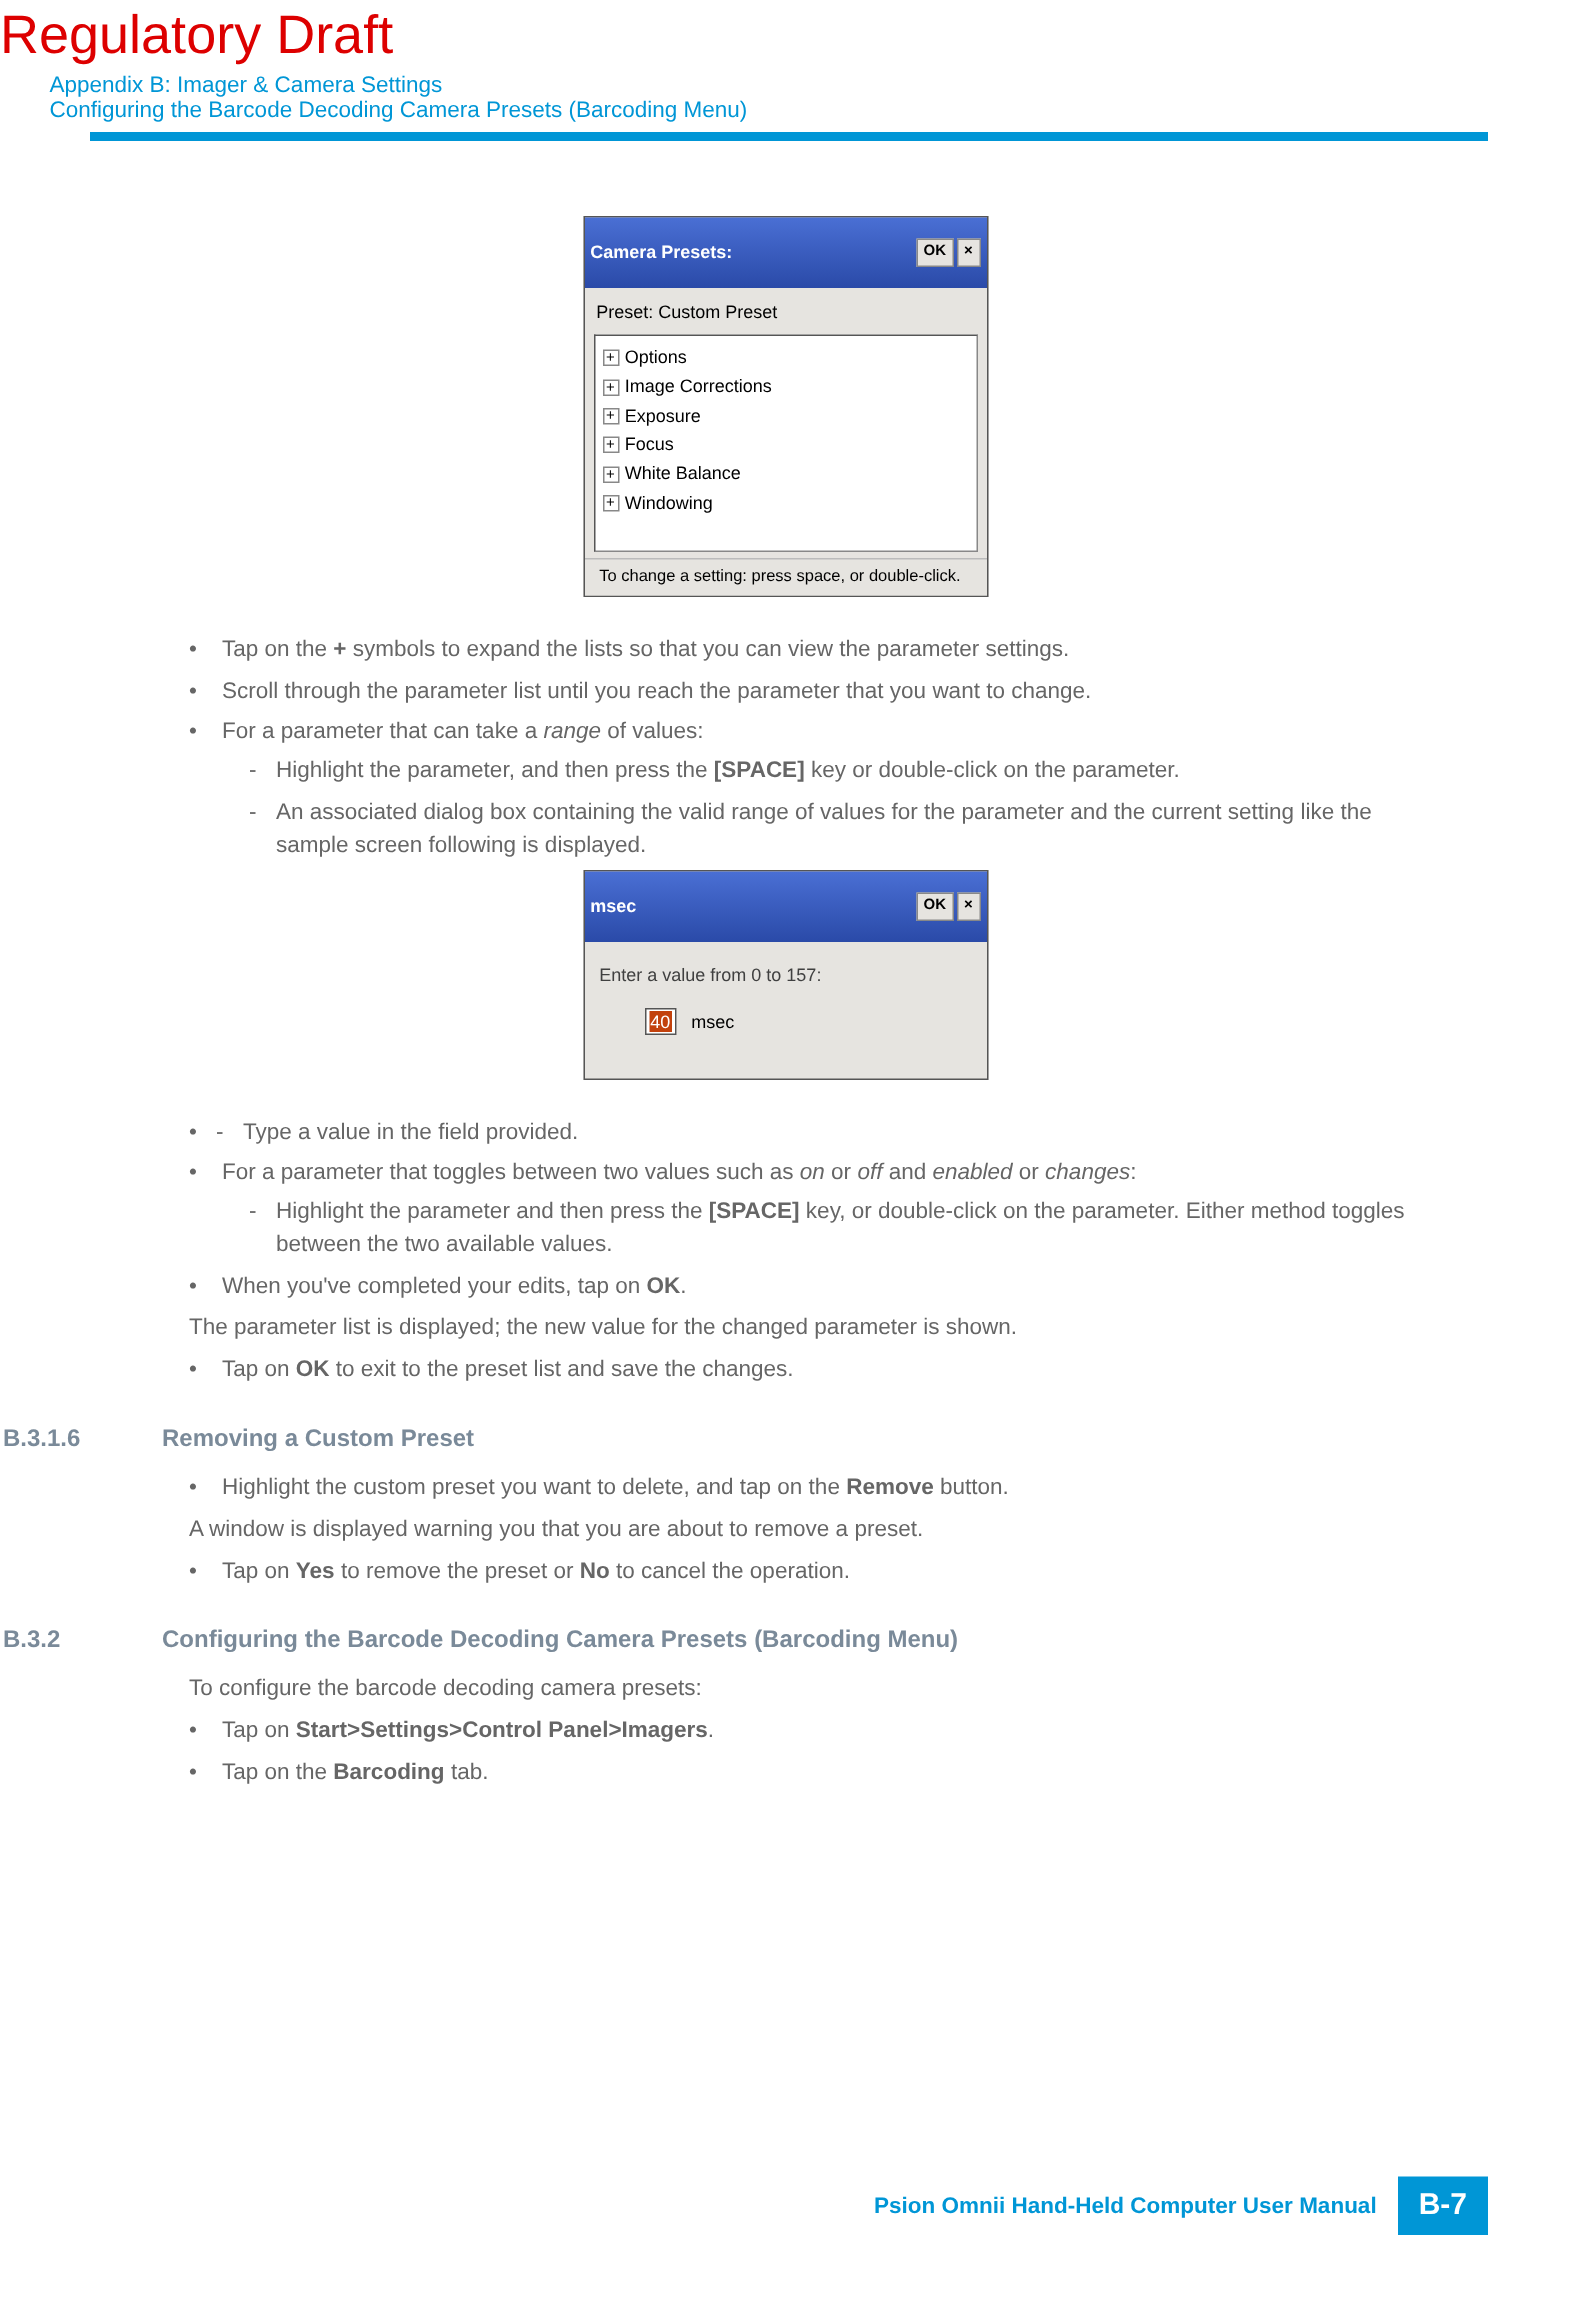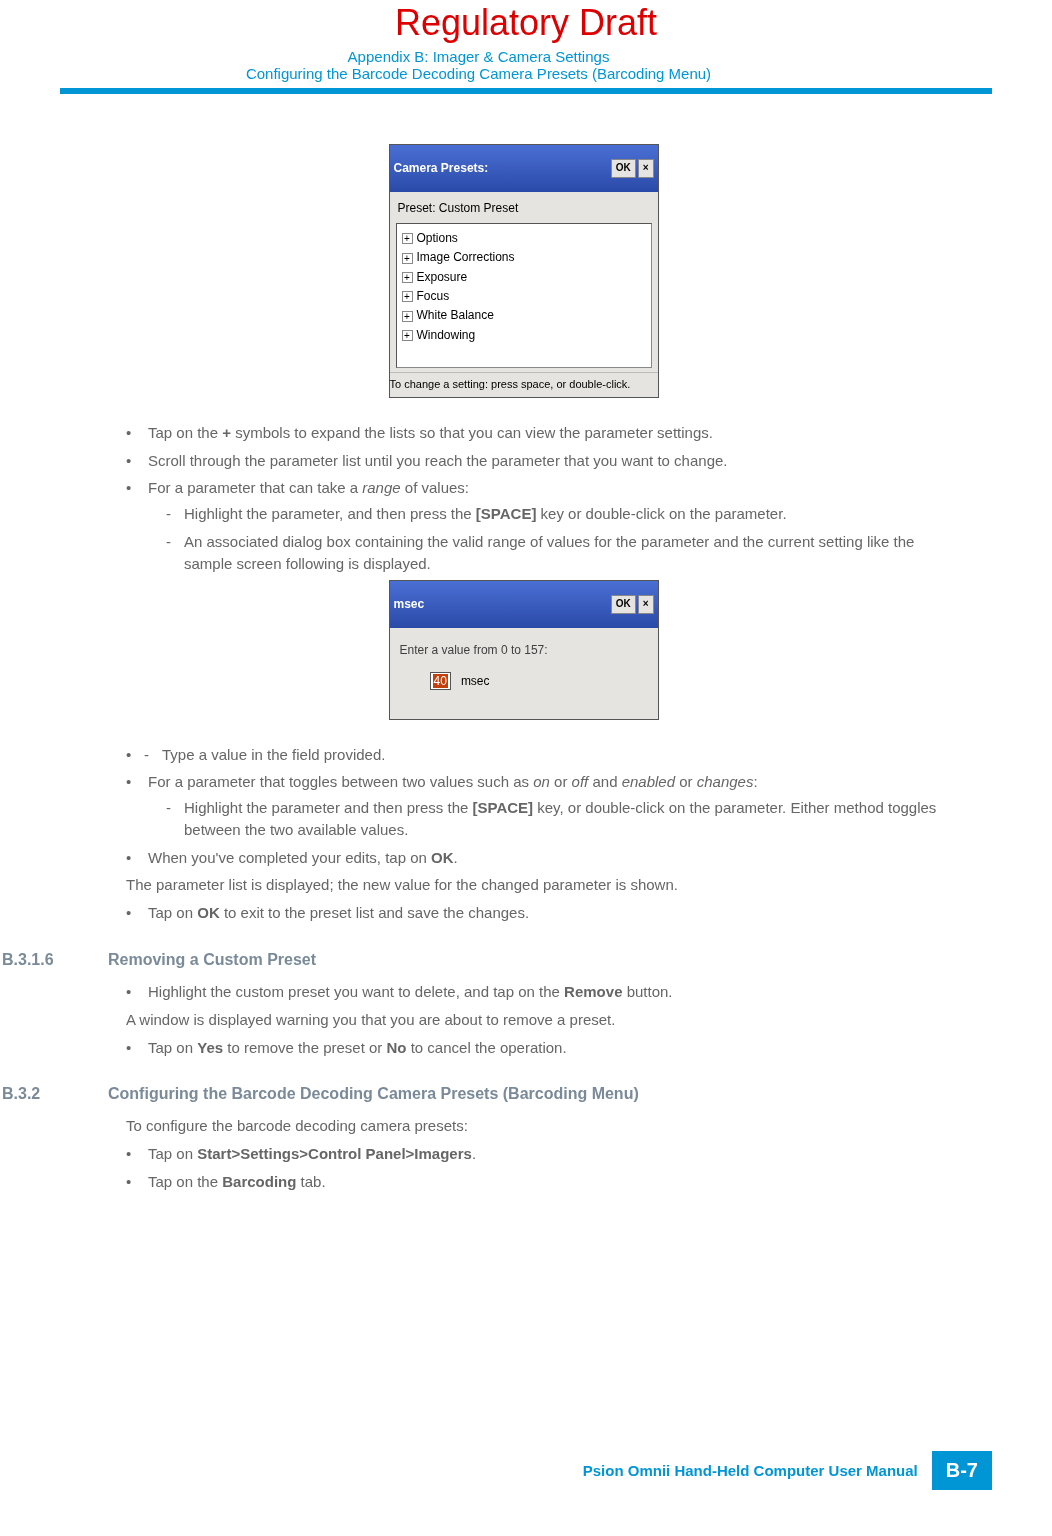--- a/index.html
+++ b/index.html
@@ -5,30 +5,30 @@
   * { box-sizing: border-box; margin: 0; padding: 0; }
   body {
     width: 1052px;
     height: 1536px;
     background: #fff;
     font-family: Arial, Helvetica, sans-serif;
     position: relative;
     color: #666;
   }
   .draft-banner {
-    text-align: center;
     font-size: 36px;
     color: #d00;
     font-weight: 400;
     padding-top: 2px;
   }
   .header-block {
-    text-align: center;
+    text-align: left;
     padding-right: 95px;
     margin-top: 4px;
+    margin-left: 33px;
   }
   .header-line1, .header-line2 {
     color: #0096d6;
     font-size: 15px;
   }
   .blue-rule {
     height: 6px;
     background: #0096d6;
     margin: 6px 60px 0 60px;
   }
@@ -85,21 +85,21 @@
     border: 1px solid #888;
     line-height: 9px;
     text-align: center;
     font-size: 10px;
     margin-right: 4px;
     vertical-align: middle;
   }
   .win-status {
     background: #e6e4e0;
     border-top: 1px solid #bbb;
-    padding: 4px 0;
+    padding: 4px 10px;
     font-size: 11px;
     color: #000;
   }
   .win-dialog.small { width: 270px; }
   .msec-body { padding: 14px 10px 28px 10px; }
   .msec-label { color:#404040; margin-bottom: 14px; }
   .msec-input-row { padding-left: 30px; }
   .msec-input {
     width: 55px;
     border: 1px solid #555;

